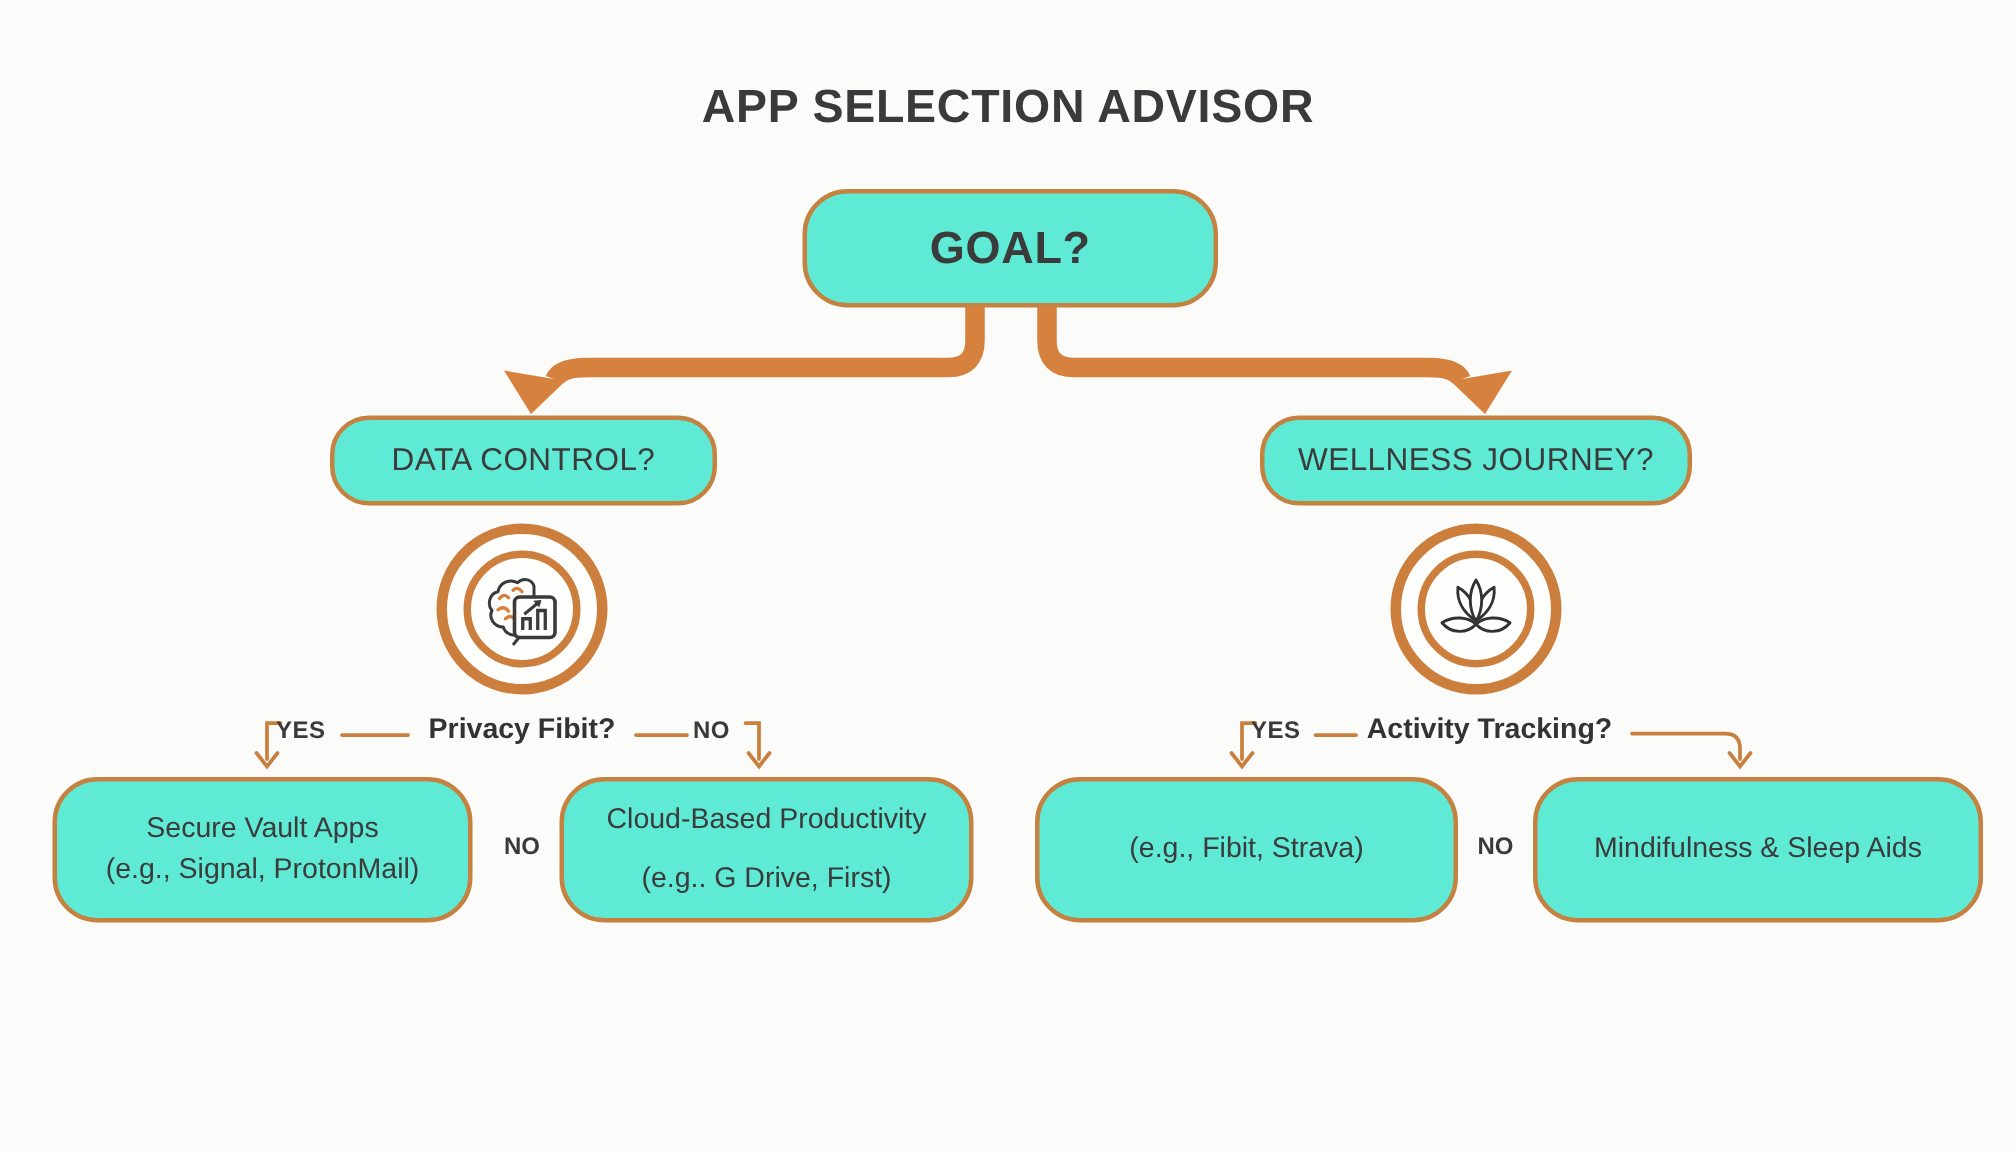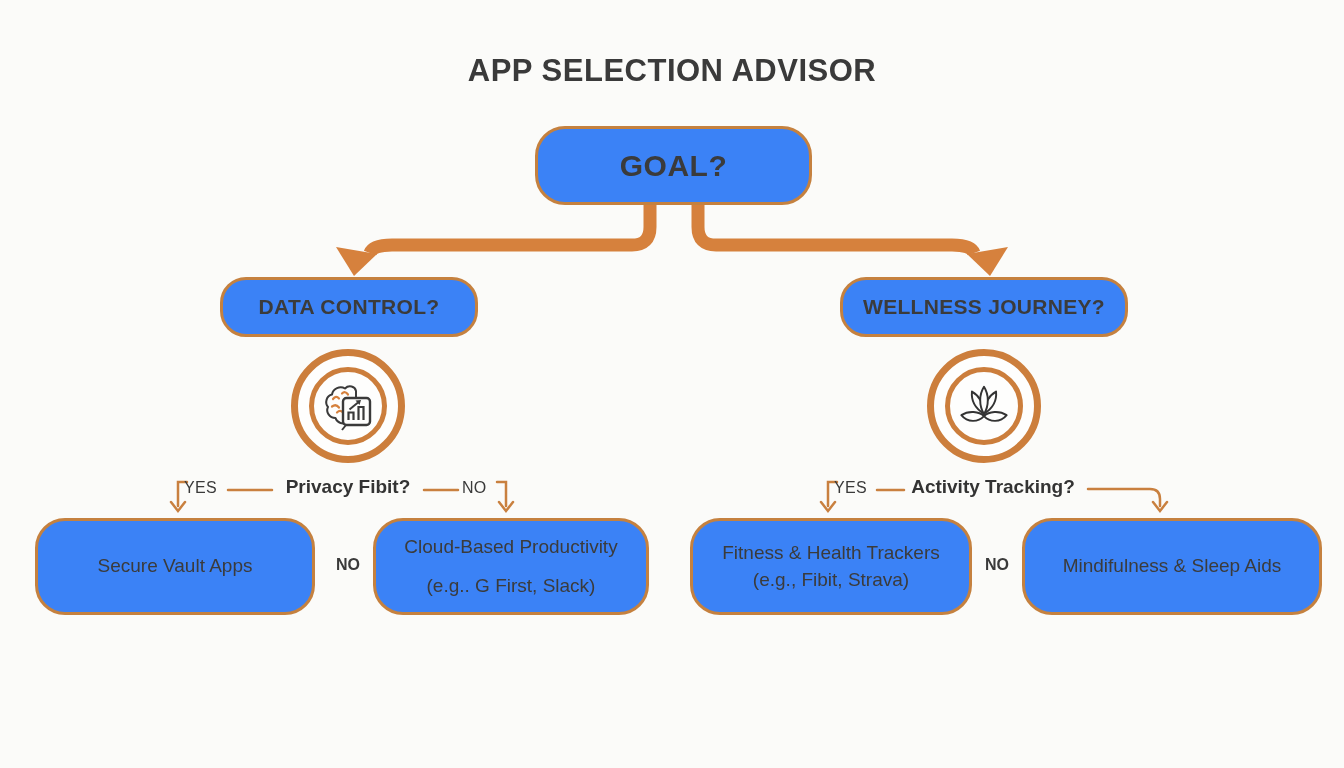--- a/index.html
+++ b/index.html
@@ -8,26 +8,26 @@
     background:#FBFBF9;
     font-family:"Liberation Sans","DejaVu Sans",sans-serif;
     color:#3B3B3B;
   }
   .abs{position:absolute;}
   .title{
     left:0;top:38px;width:1344px;text-align:center;
     font-size:31px;font-weight:700;letter-spacing:.5px;color:#3A3A3A;margin-top:15px;
   }
   .node{
-    background:#3b82f6;border:3px solid #C5813F;border-radius:30px;
+    background:#5eead4;border:3px solid #C5813F;border-radius:30px;
     display:flex;align-items:center;justify-content:center;
     box-sizing:border-box;text-align:center;
   }
   .goal-box{left:535px;top:126px;width:277px;height:79px;font-size:30px;font-weight:700;letter-spacing:.5px;}
-  .q-box{height:60px;top:277px;font-size:21px;font-weight:700;letter-spacing:.3px;border-radius:26px;}
+  .q-box{height:60px;top:277px;font-size:21px;font-weight:400;letter-spacing:.3px;border-radius:26px;}
   .q-left{left:220px;width:258px;}
   .q-right{left:840px;width:288px;}
   .leaf{top:518px;height:97px;font-size:19px;line-height:1.4;border-radius:30px;flex-direction:column;}
   .leaf-1{left:35px;width:280px;}
   .leaf-2{left:373px;width:276px;gap:12px;}
   .leaf-3{left:690px;width:282px;}
   .leaf-4{left:1022px;width:300px;}
   .ring-outer{
     width:114px;height:114px;border:7px solid #CC7E3C;border-radius:50%;
     background:#FEFEFD;box-sizing:border-box;
@@ -35,21 +35,21 @@
   }
   .ring-inner{
     width:78px;height:78px;border:5px solid #CC7E3C;border-radius:50%;
     box-sizing:border-box;display:flex;align-items:center;justify-content:center;
   }
   .subq{
     top:476px;width:220px;text-align:center;
     font-size:19px;font-weight:700;color:#333;
   }
   .yn{
-    top:479px;font-size:16px;font-weight:400;color:#3A3A3A;letter-spacing:.3px;
+    top:479px;font-size:16px;font-weight:700;color:#3A3A3A;letter-spacing:.3px;
   }
   .between-no{
     top:556px;width:44px;text-align:center;
     font-size:16px;font-weight:700;color:#3A3A3A;
   }
   svg{display:block;}
   .lines{left:0;top:0;pointer-events:none;}
 </style>
 </head>
 <body>
@@ -134,27 +134,27 @@
 
 <div class="abs subq" style="left:238px;">Privacy Fibit?</div>
 <div class="abs yn" style="left:184px;">YES</div>
 <div class="abs yn" style="left:462px;">NO</div>
 
 <div class="abs subq" style="left:883px;">Activity Tracking?</div>
 <div class="abs yn" style="left:834px;">YES</div>
 
 <div class="abs node leaf leaf-1">
   <div>Secure Vault Apps</div>
+  <div>(e.g., Signal, ProtonMail)</div>
 </div>
 <div class="abs between-no" style="left:326px;">NO</div>
 <div class="abs node leaf leaf-2">
   <div>Cloud-Based Productivity</div>
-  <div>(e.g.. G First, Slack)</div>
+  <div>(e.g.. G Drive, First)</div>
 </div>
 
 <div class="abs node leaf leaf-3">
-  <div>Fitness &amp; Health Trackers</div>
   <div>(e.g., Fibit, Strava)</div>
 </div>
 <div class="abs between-no" style="left:975px;">NO</div>
 <div class="abs node leaf leaf-4">
   <div>Mindifulness &amp; Sleep Aids</div>
 </div>
 
 </body></html>

